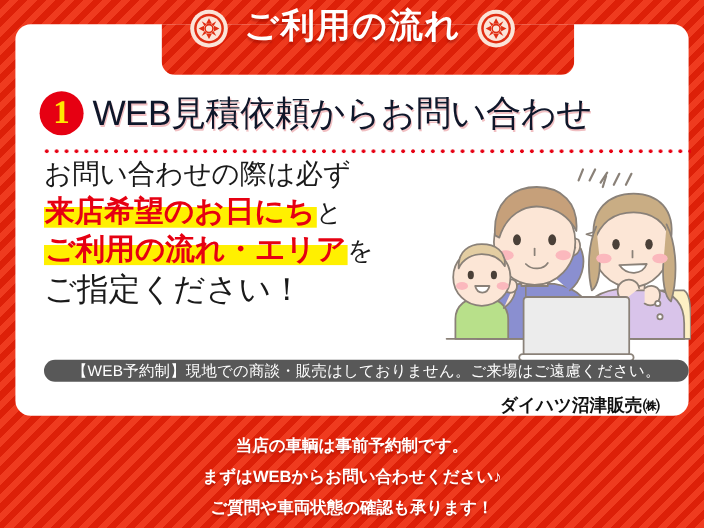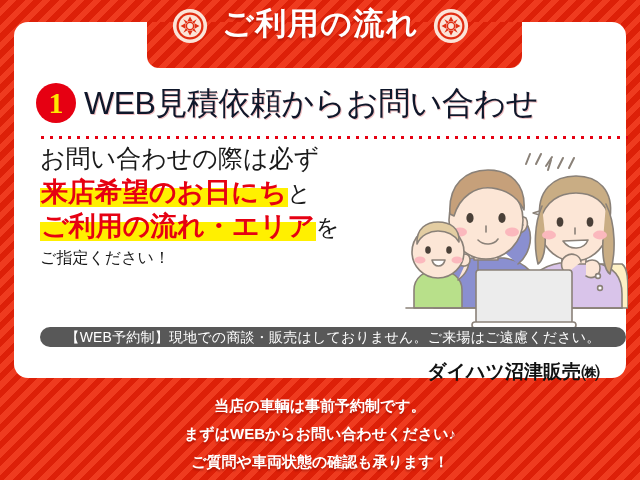--- a/index.html
+++ b/index.html
@@ -166,21 +166,21 @@
     color: #e60012;
     background: linear-gradient(to top, #fff000 0%, #fff000 62%, transparent 62%);
     padding: 0 1px;
   }
   .hl-tail {
     color: #1a1a1a;
     font-size: 23px;
     font-weight: normal;
   }
   .copy-last {
-    font-size: 16px;
+    font-size: 29px;
     color: #1a1a1a;
     margin-top: 10px;
   }
 
   
   #illustration {
     position: absolute;
     left: 386px;
     top: 126px;
     width: 228px;
@@ -208,21 +208,21 @@
     white-space: nowrap;
     letter-spacing: 0.2px;
   }
 
   
   #shop-name {
     position: absolute;
     right: 26px;
     top: 340px;
     color: #111111;
-    font-size: 19px;
+    font-size: 16px;
     font-weight: bold;
     line-height: 1;
     white-space: nowrap;
   }
 
   
   #bottom-block {
     position: absolute;
     left: 0;
     top: 392px;

